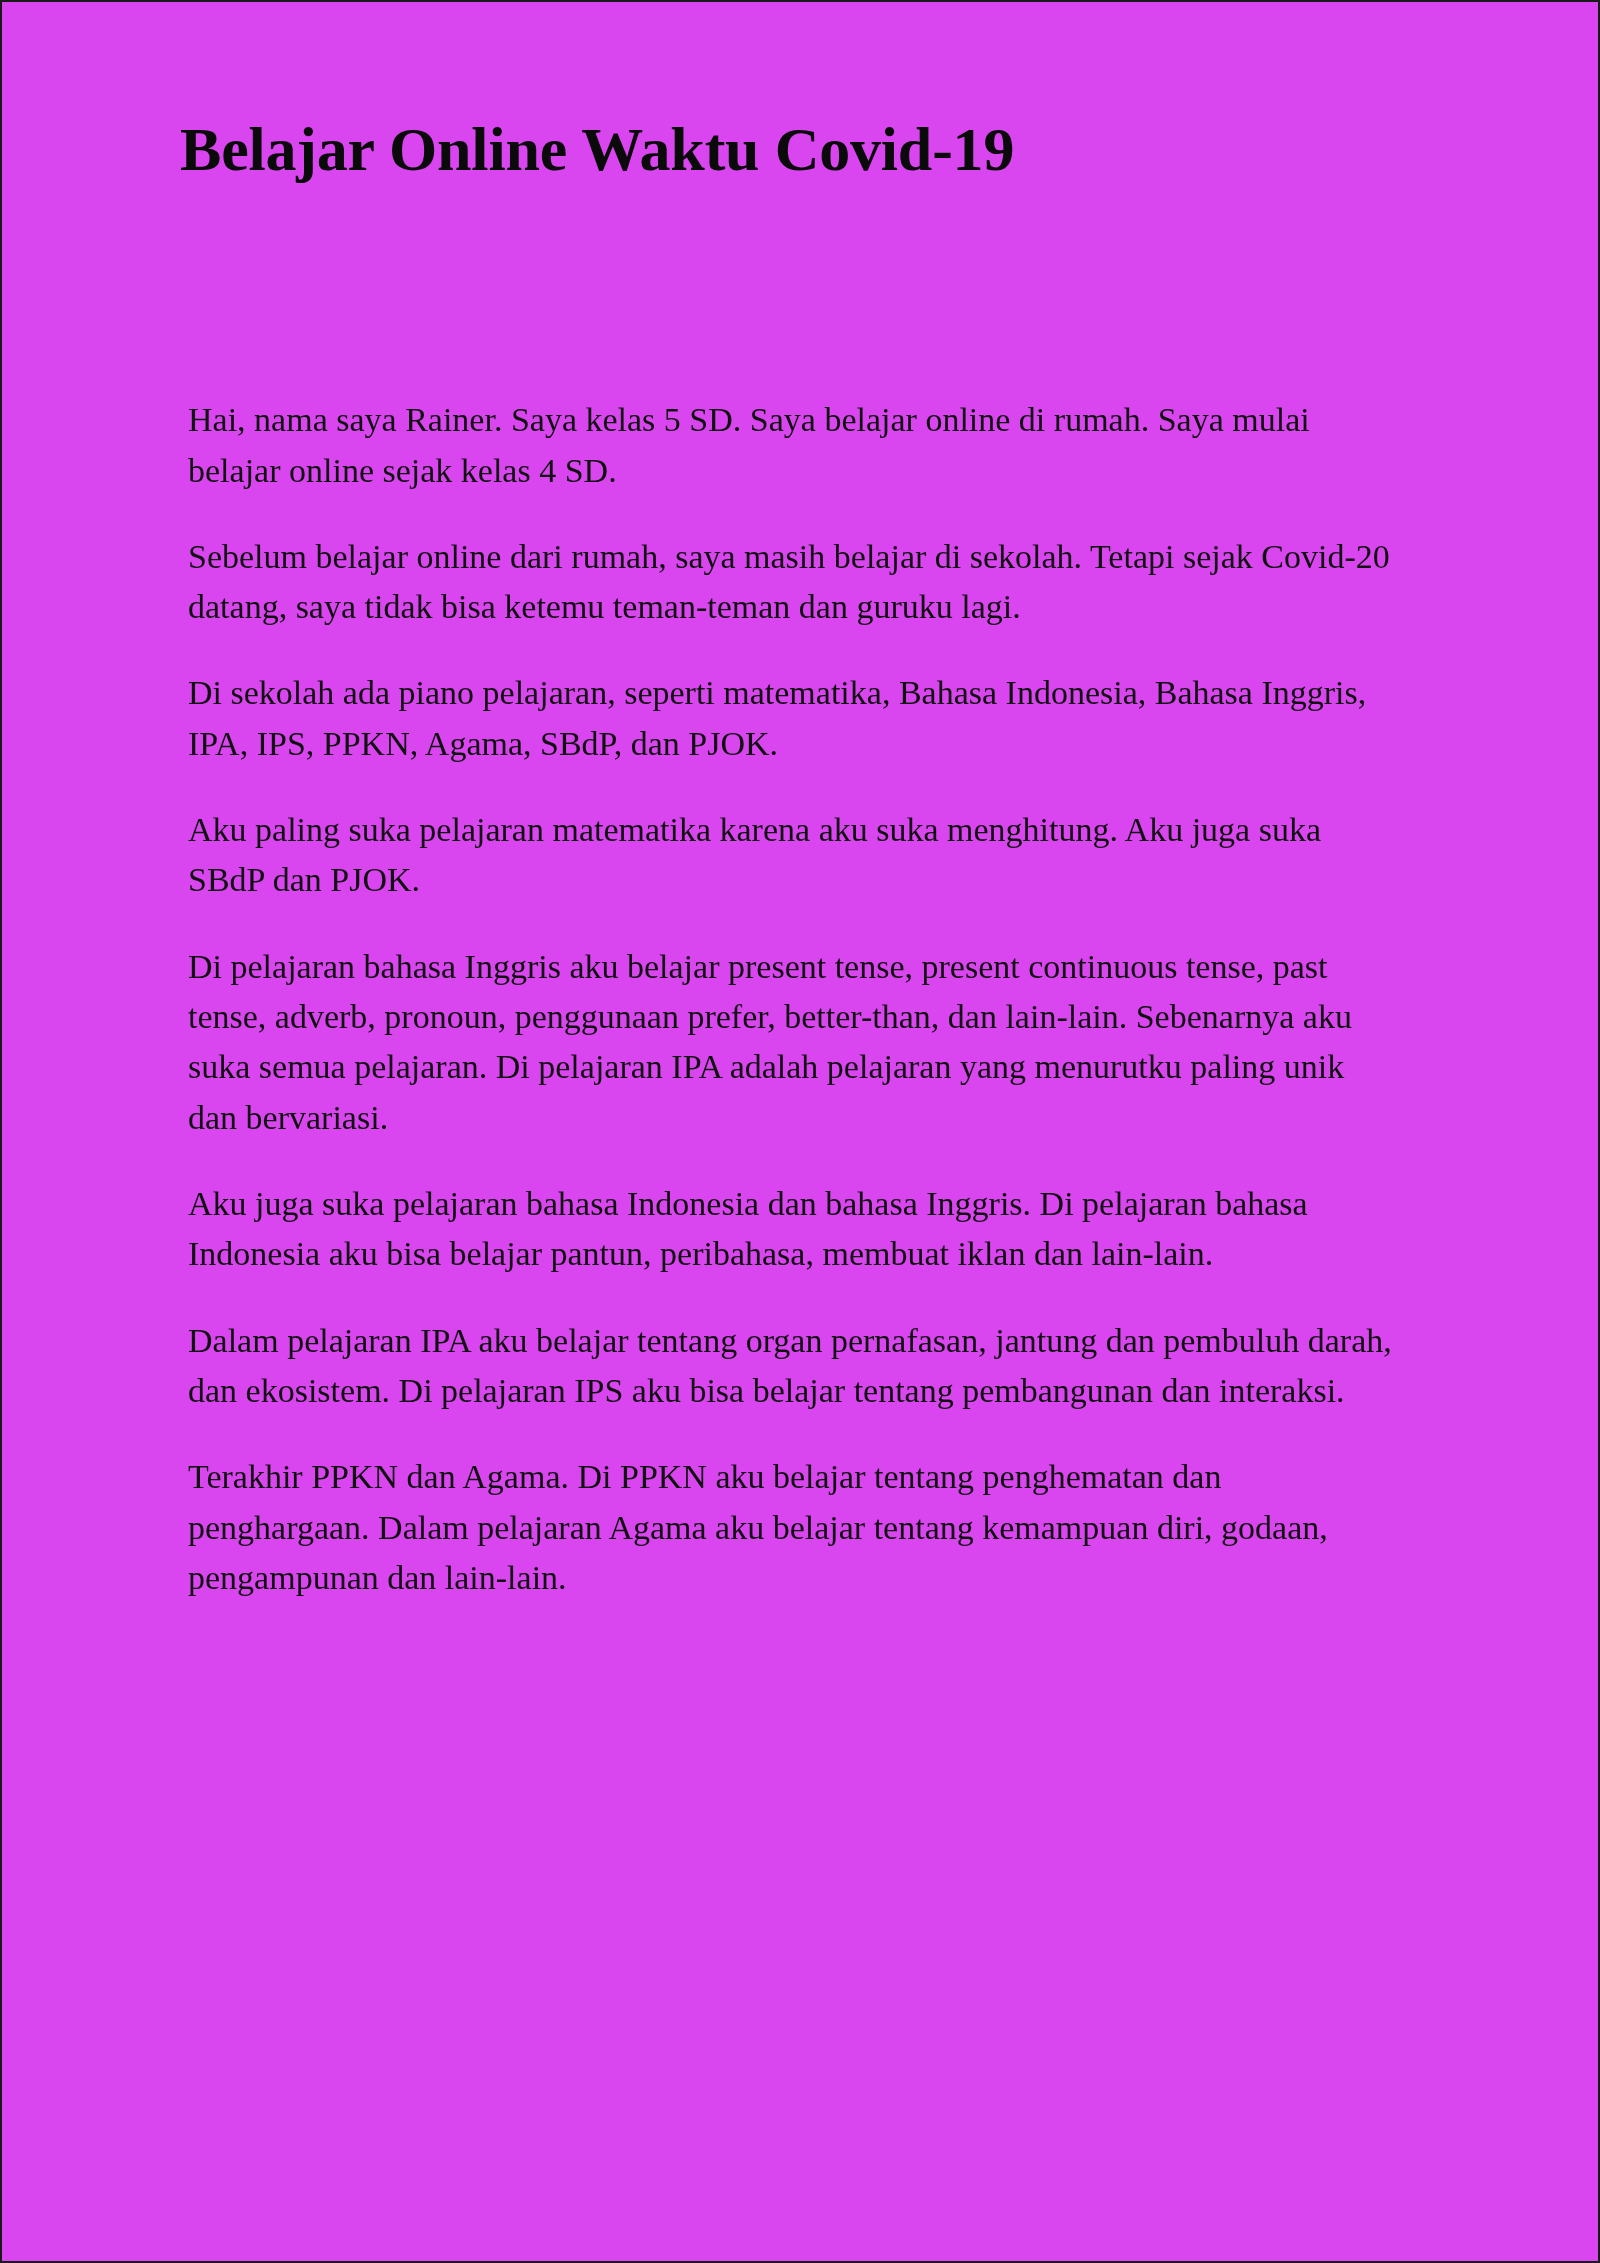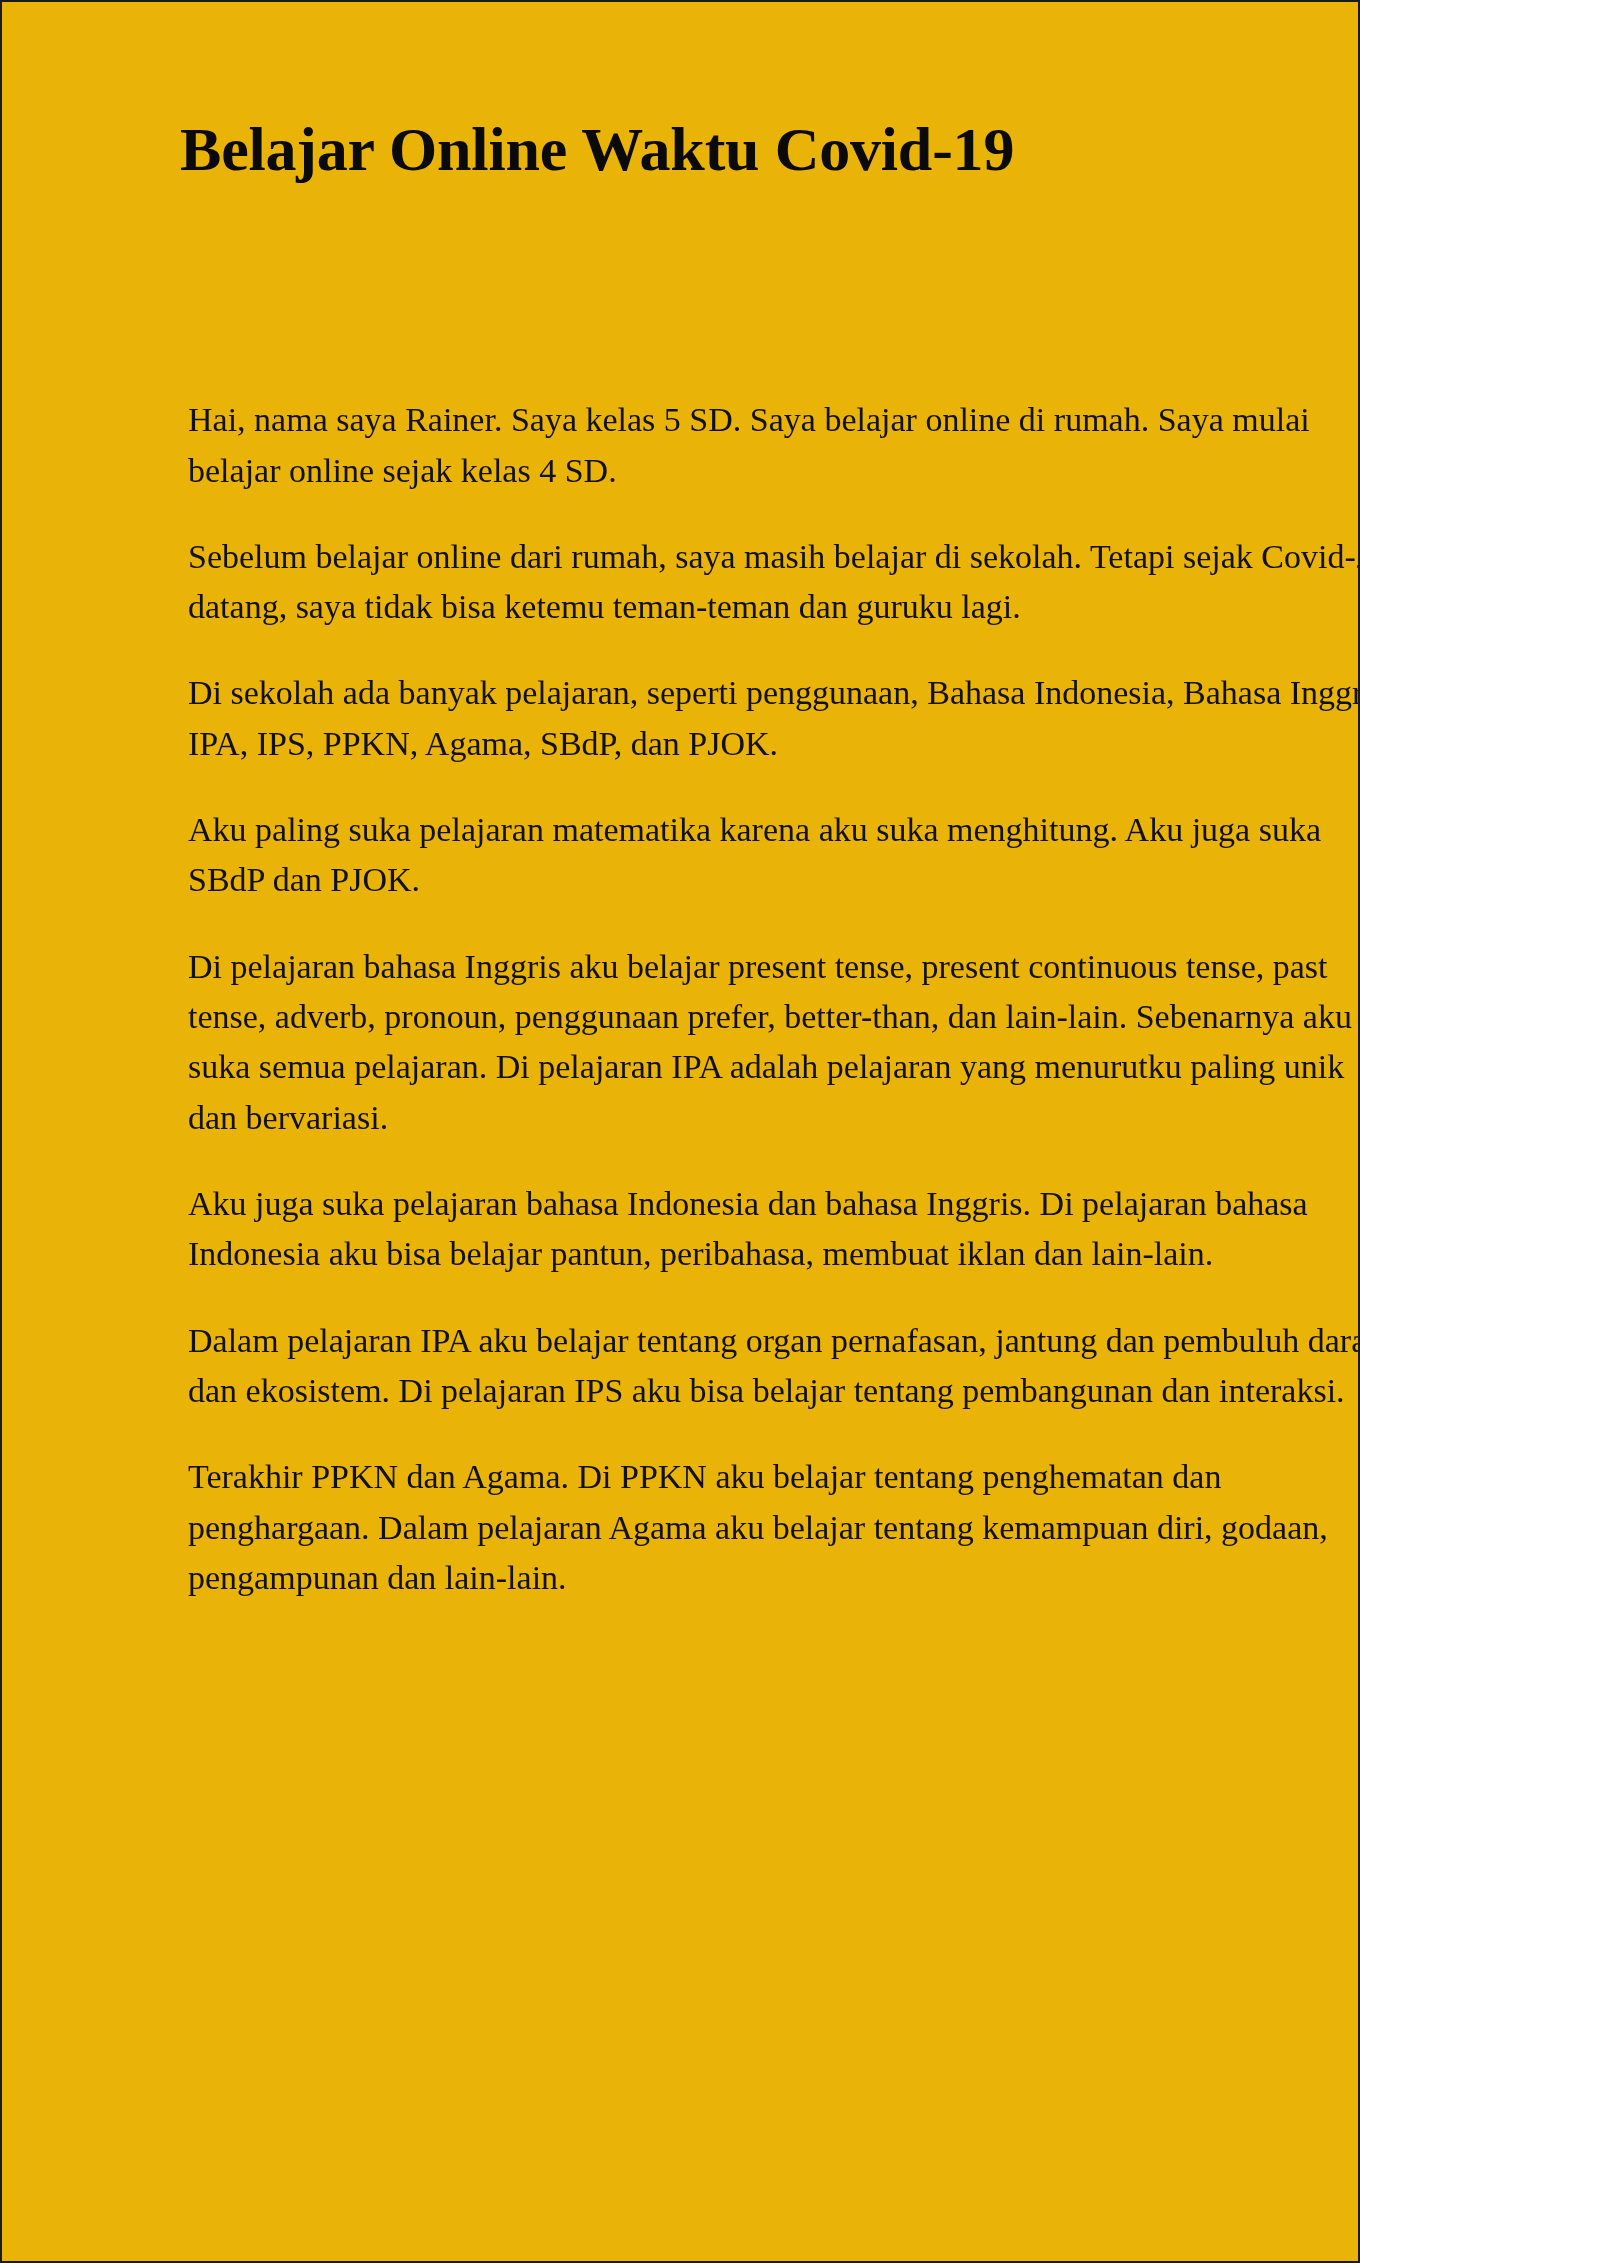--- a/index.html
+++ b/index.html
@@ -11,23 +11,23 @@
   }
 
   body {
     font-family: "Liberation Serif", "DejaVu Serif", serif;
     color: #0a0a0a;
     -webkit-font-smoothing: antialiased;
   }
 
   .page {
     position: relative;
-    width: 1360px;
+    width: 1600px;
     height: 2263px;
-    background: #eab308;
+    background: #d946ef;
     border: 2px solid #1a1a1a;
     overflow: hidden;
   }
 
   .page-inner {
     position: absolute;
     left: 178px;
     top: 0;
     width: 1215px;
   }
@@ -66,21 +66,21 @@
 <body>
 
 <div class="page">
   <div class="page-inner">
 
     <h1 class="doc-title">Belajar Online Waktu Covid-19</h1>
 
     <div class="body-copy">
       <p>Hai, nama saya Rainer. Saya kelas 5 SD. Saya belajar online di rumah. Saya mulai belajar online sejak kelas 4 SD.</p>
       <p>Sebelum belajar online dari rumah, saya masih belajar di sekolah. Tetapi sejak Covid-20 datang, saya tidak bisa ketemu teman-teman dan guruku lagi.</p>
-      <p>Di sekolah ada banyak pelajaran, seperti penggunaan, Bahasa Indonesia, Bahasa Inggris, IPA, IPS, PPKN, Agama, SBdP, dan PJOK.</p>
+      <p>Di sekolah ada piano pelajaran, seperti matematika, Bahasa Indonesia, Bahasa Inggris, IPA, IPS, PPKN, Agama, SBdP, dan PJOK.</p>
       <p>Aku paling suka pelajaran matematika karena aku suka menghitung. Aku juga suka SBdP dan PJOK.</p>
       <p>Di pelajaran bahasa Inggris aku belajar present tense, present continuous tense, past tense, adverb, pronoun, penggunaan prefer, better-than, dan lain-lain. Sebenarnya aku suka semua pelajaran. Di pelajaran IPA adalah pelajaran yang menurutku paling unik dan bervariasi.</p>
       <p>Aku juga suka pelajaran bahasa Indonesia dan bahasa Inggris. Di pelajaran bahasa Indonesia aku bisa belajar pantun, peribahasa, membuat iklan dan lain-lain.</p>
       <p>Dalam pelajaran IPA aku belajar tentang organ pernafasan, jantung dan pembuluh darah, dan ekosistem. Di pelajaran IPS aku bisa belajar tentang pembangunan dan interaksi.</p>
       <p>Terakhir PPKN dan Agama. Di PPKN aku belajar tentang penghematan dan penghargaan. Dalam pelajaran Agama aku belajar tentang kemampuan diri, godaan, pengampunan dan lain-lain.</p>
     </div>
 
   </div>
 </div>
 

